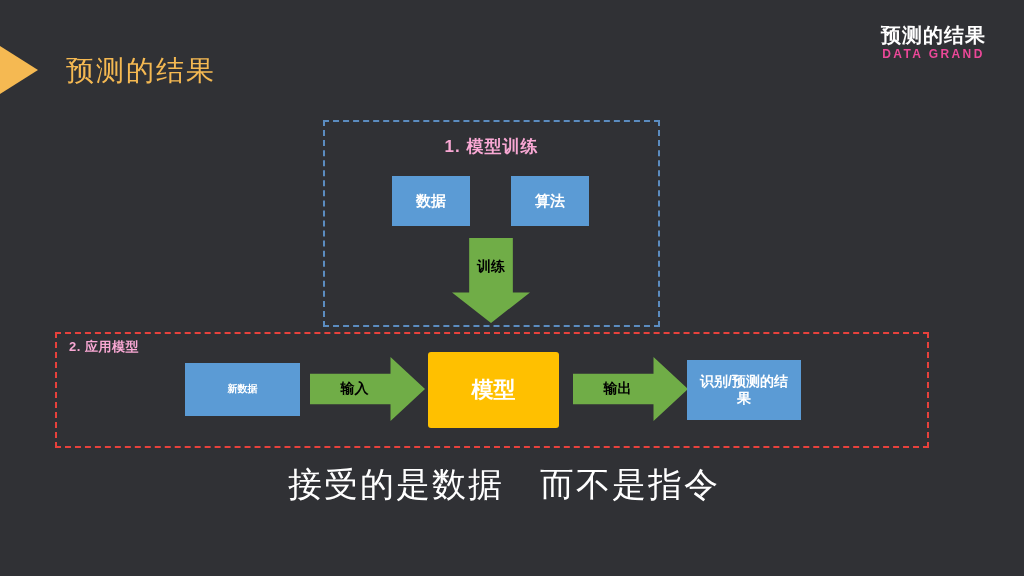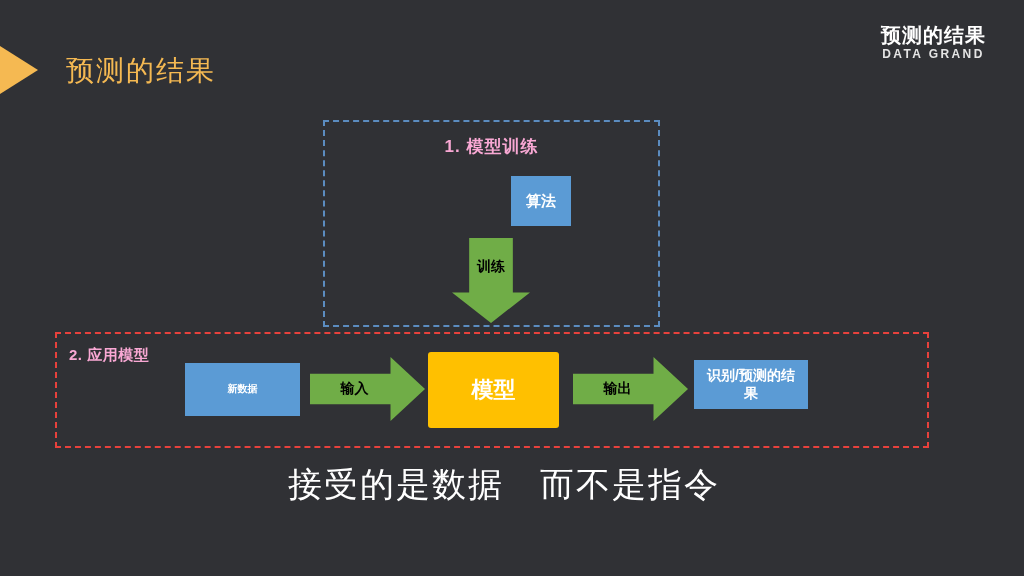--- a/index.html
+++ b/index.html
@@ -56,21 +56,21 @@
   }
   .logo-cn {
     font-size: 20px;
     font-weight: bold;
     color: #ffffff;
     letter-spacing: 1px;
   }
   .logo-en {
     font-size: 12px;
     font-weight: bold;
-    color: #e5e5e5;
+    color: #ec4899;
     letter-spacing: 2.4px;
     margin-top: 2px;
     text-align: center;
   }
 
   
   .frame {
     position: absolute;
   }
   .frame-train {
@@ -97,22 +97,22 @@
   .frame-title-train {
     left: 0;
     right: 0;
     top: 13px;
     text-align: center;
     font-size: 17px;
     letter-spacing: 1px;
   }
   .frame-title-apply {
     left: 12px;
-    top: 12px;
-    font-size: 15px;
+    top: 4px;
+    font-size: 13px;
     letter-spacing: 0.5px;
   }
 
   
   .node {
     position: absolute;
     display: flex;
     align-items: center;
     justify-content: center;
     text-align: center;
@@ -120,24 +120,24 @@
     font-weight: bold;
     line-height: 1.25;
   }
   .node-blue { background: #5b9bd5; }
   .node-yellow {
     background: #ffc000;
     border-radius: 3px;
   }
 
   .box-data    { left: 392px; top: 176px; width: 78px;  height: 50px; font-size: 15px; }
-  .box-algo    { left: 511px; top: 176px; width: 60px;  height: 50px; font-size: 15px; }
+  .box-algo    { left: 511px; top: 176px; width: 78px;  height: 50px; font-size: 15px; }
   .box-newdata { left: 185px; top: 363px; width: 115px; height: 53px; font-size: 10px; }
   .box-model   { left: 428px; top: 352px; width: 131px; height: 76px; font-size: 22px; }
-  .box-result  { left: 687px; top: 360px; width: 114px; height: 49px; font-size: 14px; padding: 0 8px; margin-left: 7px; }
+  .box-result  { left: 687px; top: 360px; width: 114px; height: 60px; font-size: 14px; padding: 0 8px; }
 
   
   .arrow {
     position: absolute;
     display: flex;
     align-items: center;
     justify-content: center;
     color: #000000;
     font-weight: bold;
   }
@@ -184,20 +184,21 @@
 
   <div class="logo">
     <div class="logo-cn">预测的结果</div>
     <div class="logo-en">DATA GRAND</div>
   </div>
 
   <div class="frame frame-train">
     <div class="frame-title frame-title-train">1. 模型训练</div>
   </div>
 
+  <div class="node node-blue box-data">数据</div>
 
   <div class="node node-blue box-algo">算法</div>
 
   <div class="arrow arrow-down">训练</div>
 
   <div class="frame frame-apply">
     <div class="frame-title frame-title-apply">2. 应用模型</div>
   </div>
 
   <div class="node node-blue box-newdata">新数据</div>

